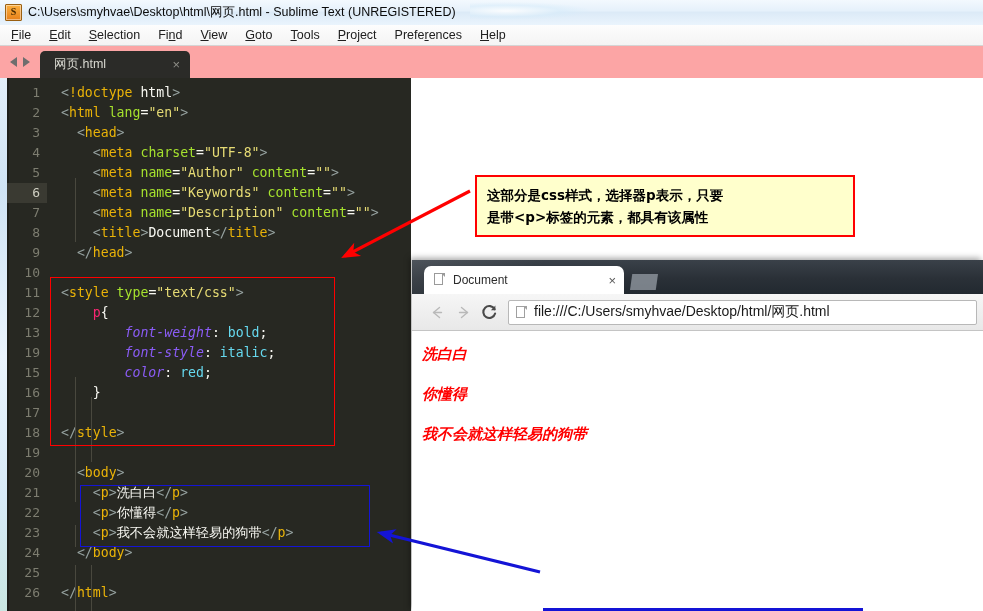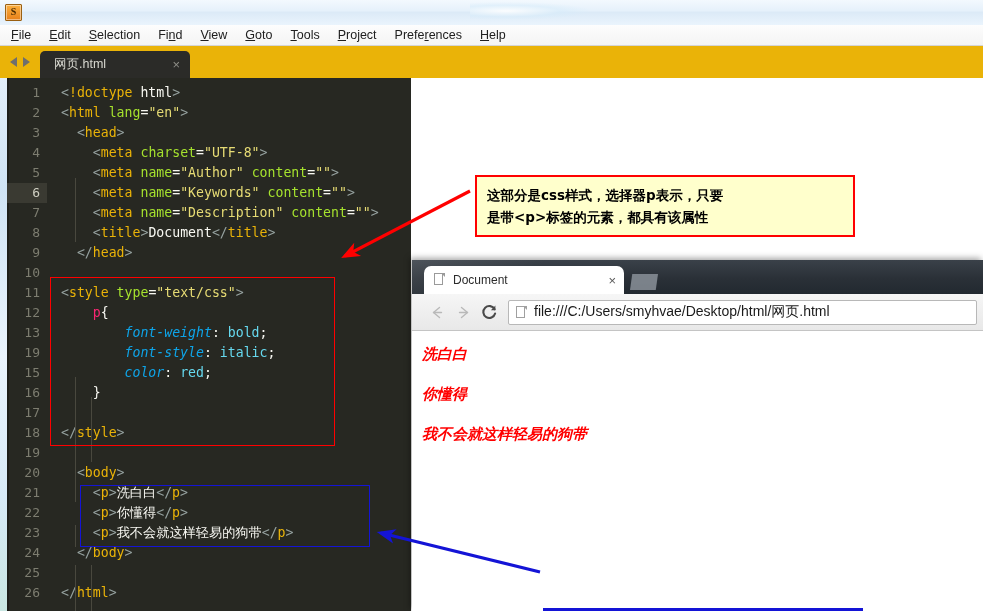--- a/index.html
+++ b/index.html
@@ -74,21 +74,21 @@
     color: #202020;
     padding: 0 9px;
     white-space: nowrap;
     cursor: default;
   }
   .st-menu-item u { text-decoration: underline; }
 
   .st-tabbar {
     position: absolute; left: 0; top: 46px;
     width: 983px; height: 32px;
-    background: #eab308;
+    background: #fca5a5;
     display: flex; align-items: flex-end;
   }
   .st-navarrows {
     width: 40px; height: 32px;
     display: flex; align-items: center; justify-content: center;
     gap: 6px;
     flex: 0 0 auto;
   }
   .arrow-l, .arrow-r {
     width: 0; height: 0;
@@ -168,21 +168,21 @@
     font-size: 13.2px;
     line-height: 20px;
     color: #f8f8f2;
     white-space: pre;
     padding-left: 14px;
   }
   .tok-tag    { color: #eab308; }
   .tok-attr   { color: #a6e22e; }
   .tok-str    { color: #e6db74; }
   .tok-plain  { color: #f8f8f2; }
-  .tok-css-prop { color: #0ea5e9; font-style: italic; }
+  .tok-css-prop { color: #8b5cf6; font-style: italic; }
   .tok-css-val  { color: #66d9ef; }
   .tok-sel    { color: #f92672; }
   .tok-angle  { color: #96a2a0; }
 
   .indent-guide {
     position: absolute;
     width: 1px;
     background: #49483e;
   }
 
@@ -389,20 +389,21 @@
 <body>
 
 <div id="root">
 
   <div class="desktop-strip"></div>
 
   <div class="st-window">
 
     <div class="st-titlebar">
       <div class="st-icon">S</div>
+      <div class="st-title">C:\Users\smyhvae\Desktop\html\网页.html - Sublime Text (UNREGISTERED)</div>
       <div class="glass-orb"></div>
     </div>
 
     <div class="st-menubar">
       <div class="st-menu-item"><u>F</u><span>ile</span></div>
       <div class="st-menu-item"><u>E</u>dit</div>
       <div class="st-menu-item"><u>S</u>election</div>
       <div class="st-menu-item">Fi<u>n</u>d</div>
       <div class="st-menu-item"><u>V</u>iew</div>
       <div class="st-menu-item"><u>G</u>oto</div>

